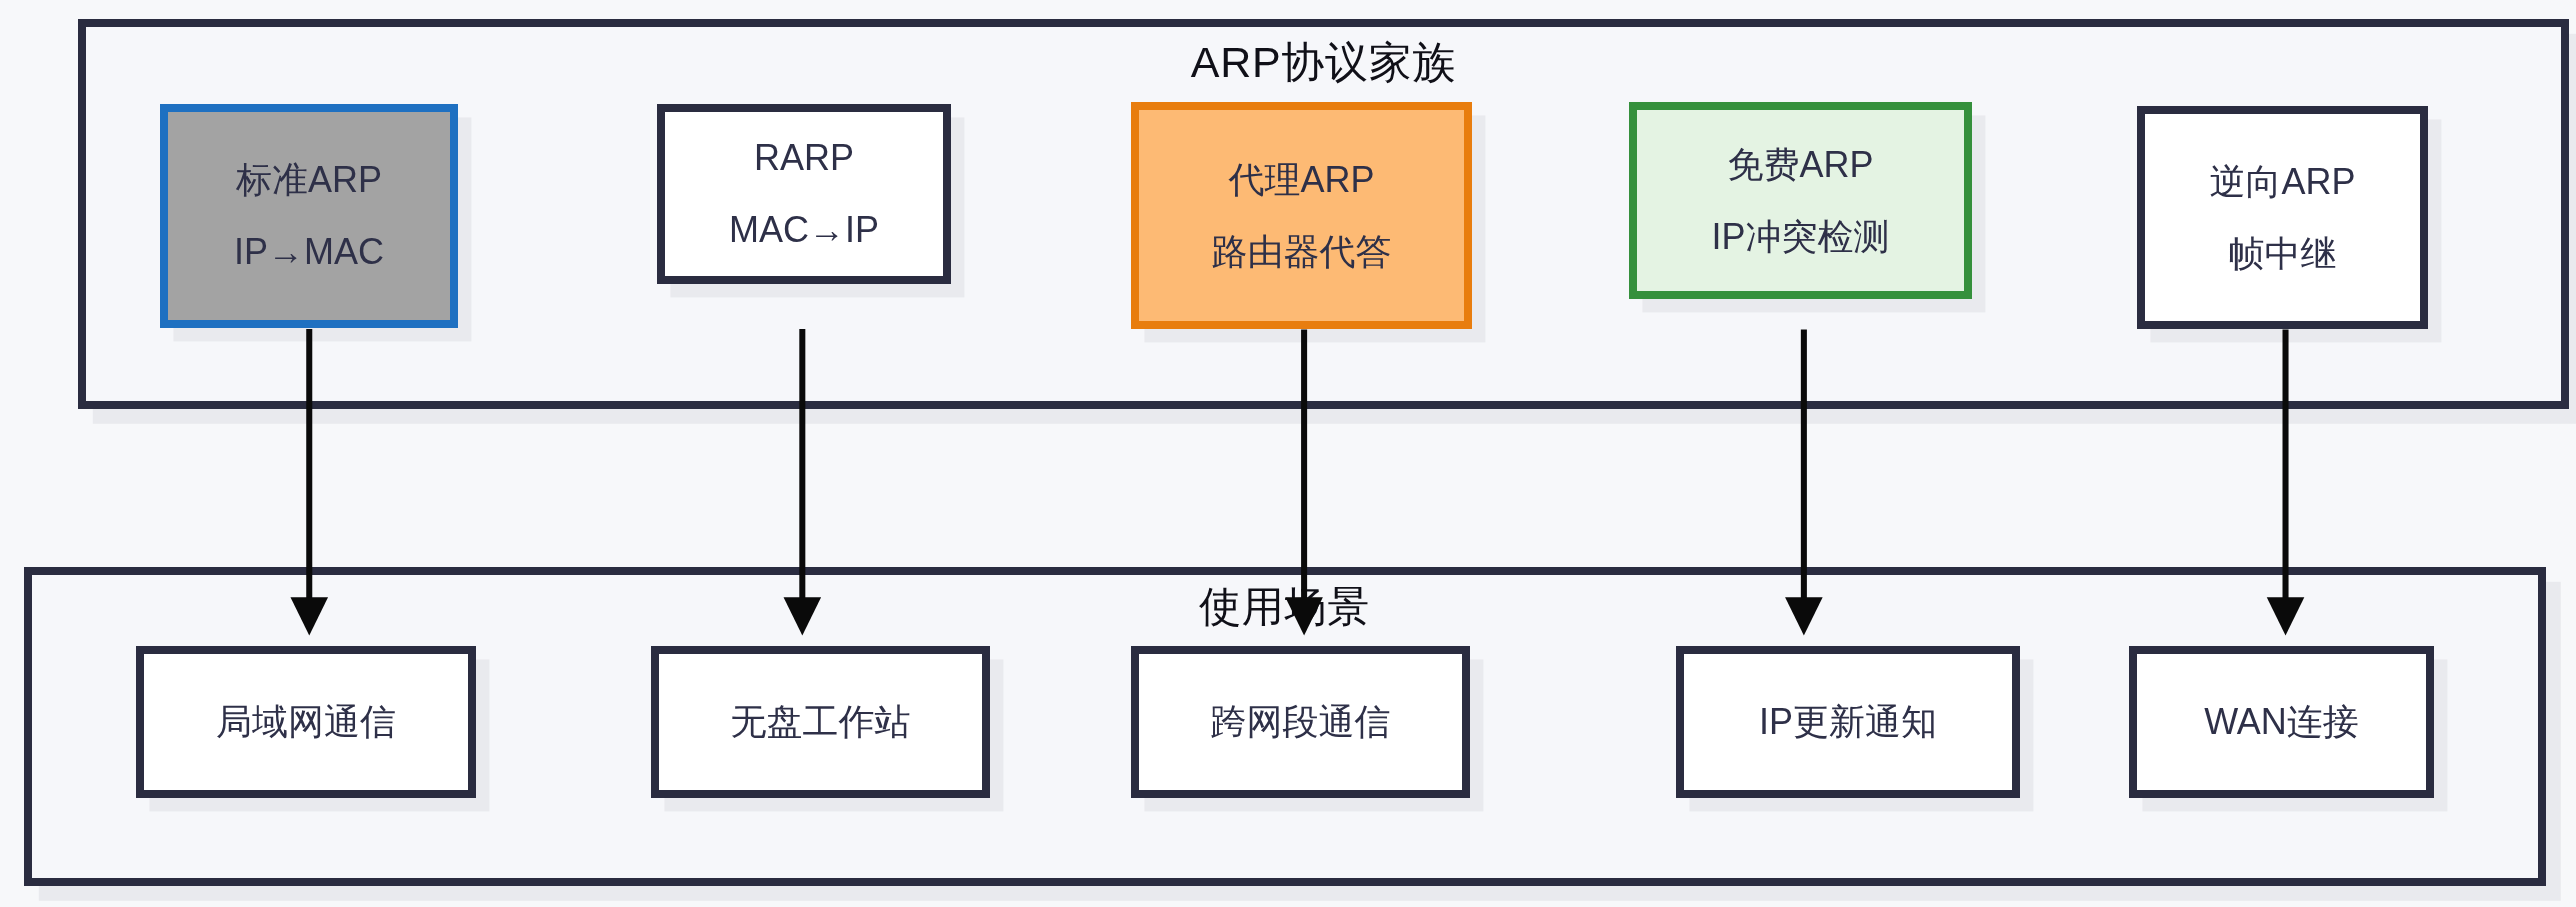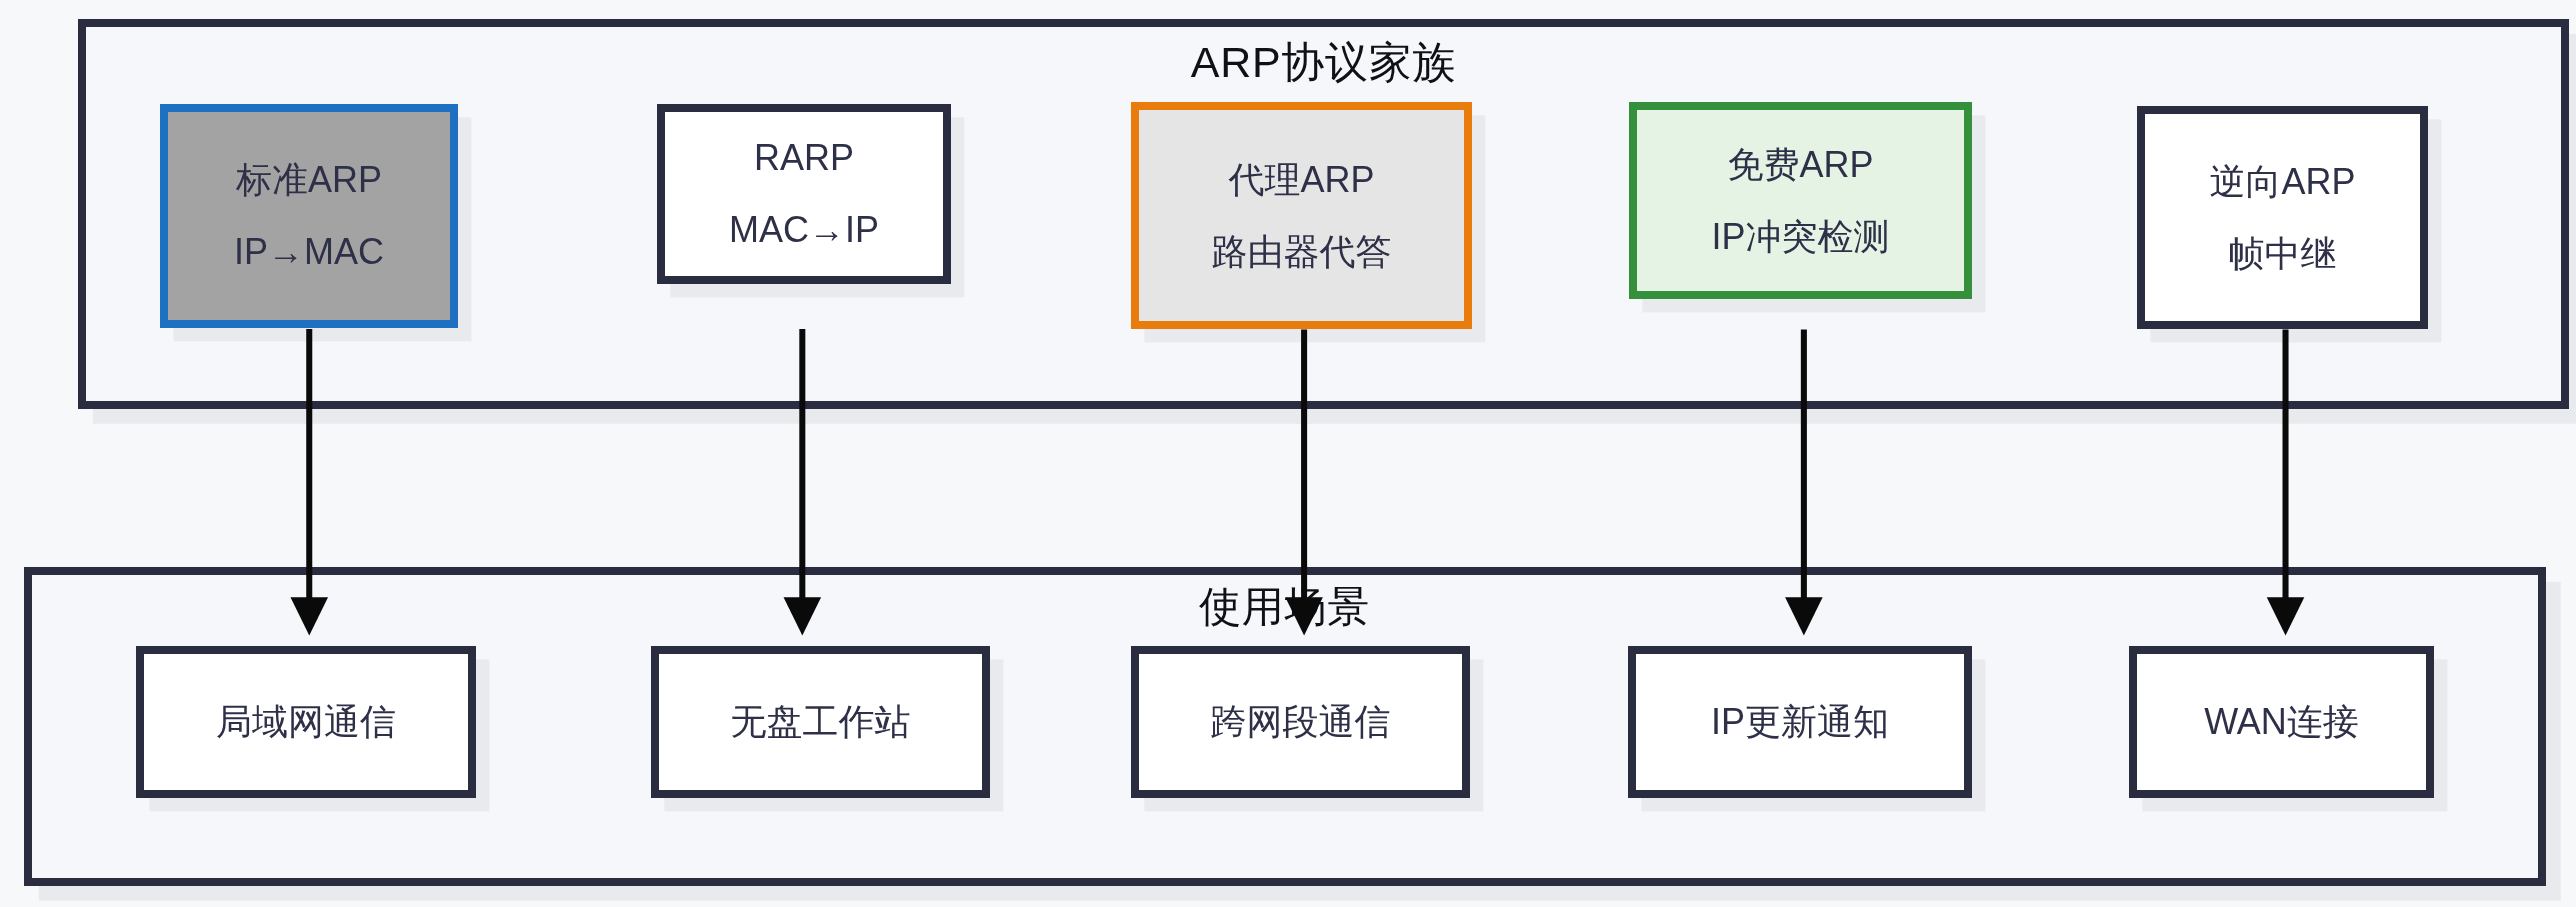--- a/index.html
+++ b/index.html
@@ -69,21 +69,21 @@
   </div>
 
   <div class="node t0" style="border-color: rgb(30, 112, 193); background: #a3a3a3;">
     <div class="ln" style="color: rgb(46, 48, 72);">标准ARP</div>
     <div class="ln" style="color: rgb(46, 48, 72);">IP→MAC</div>
   </div>
   <div class="node t1" style="border-color: rgb(42, 44, 64); background: rgb(255, 255, 255);">
     <div class="ln" style="color: rgb(46, 48, 72);">RARP</div>
     <div class="ln" style="color: rgb(46, 48, 72);">MAC→IP</div>
   </div>
-  <div class="node t2" style="border-color: rgb(232, 125, 14); background: #e5e5e5;">
+  <div class="node t2" style="border-color: rgb(232, 125, 14); background: #fdba74;">
     <div class="ln" style="color: rgb(46, 48, 72);">代理ARP</div>
     <div class="ln" style="color: rgb(46, 48, 72);">路由器代答</div>
   </div>
   <div class="node t3" style="border-color: rgb(53, 144, 60); background: rgb(228, 243, 227);">
     <div class="ln" style="color: rgb(46, 48, 72);">免费ARP</div>
     <div class="ln" style="color: rgb(46, 48, 72);">IP冲突检测</div>
   </div>
   <div class="node t4" style="border-color: rgb(42, 44, 64); background: rgb(255, 255, 255);">
     <div class="ln" style="color: rgb(46, 48, 72);">逆向ARP</div>
     <div class="ln" style="color: rgb(46, 48, 72);">帧中继</div>
@@ -91,21 +91,21 @@
 
   <div class="node c0" style="border-color: rgb(42, 44, 64);">
     <div class="ln" style="color: rgb(46, 48, 72);">局域网通信</div>
   </div>
   <div class="node c1" style="border-color: rgb(42, 44, 64);">
     <div class="ln" style="color: rgb(46, 48, 72);">无盘工作站</div>
   </div>
   <div class="node c2" style="border-color: rgb(42, 44, 64);">
     <div class="ln" style="color: rgb(46, 48, 72);">跨网段通信</div>
   </div>
-  <div class="node c3" style="border-color: rgb(42, 44, 64);">
+  <div class="node c3" style="border-color: rgb(42, 44, 64); margin-left: 48px;">
     <div class="ln" style="color: rgb(46, 48, 72);">IP更新通知</div>
   </div>
   <div class="node c4" style="border-color: rgb(42, 44, 64);">
     <div class="ln" style="color: rgb(46, 48, 72);">WAN连接</div>
   </div>
 
   <svg class="arrows" width="2576" height="908" viewBox="0 0 3840 1353">
     <g>
       <line x1="461" y1="490" x2="461" y2="898" stroke-width="9" stroke="#0a0a0a"></line>
       <polygon points="433,890 489,890 461,947" fill="#0a0a0a"></polygon>

